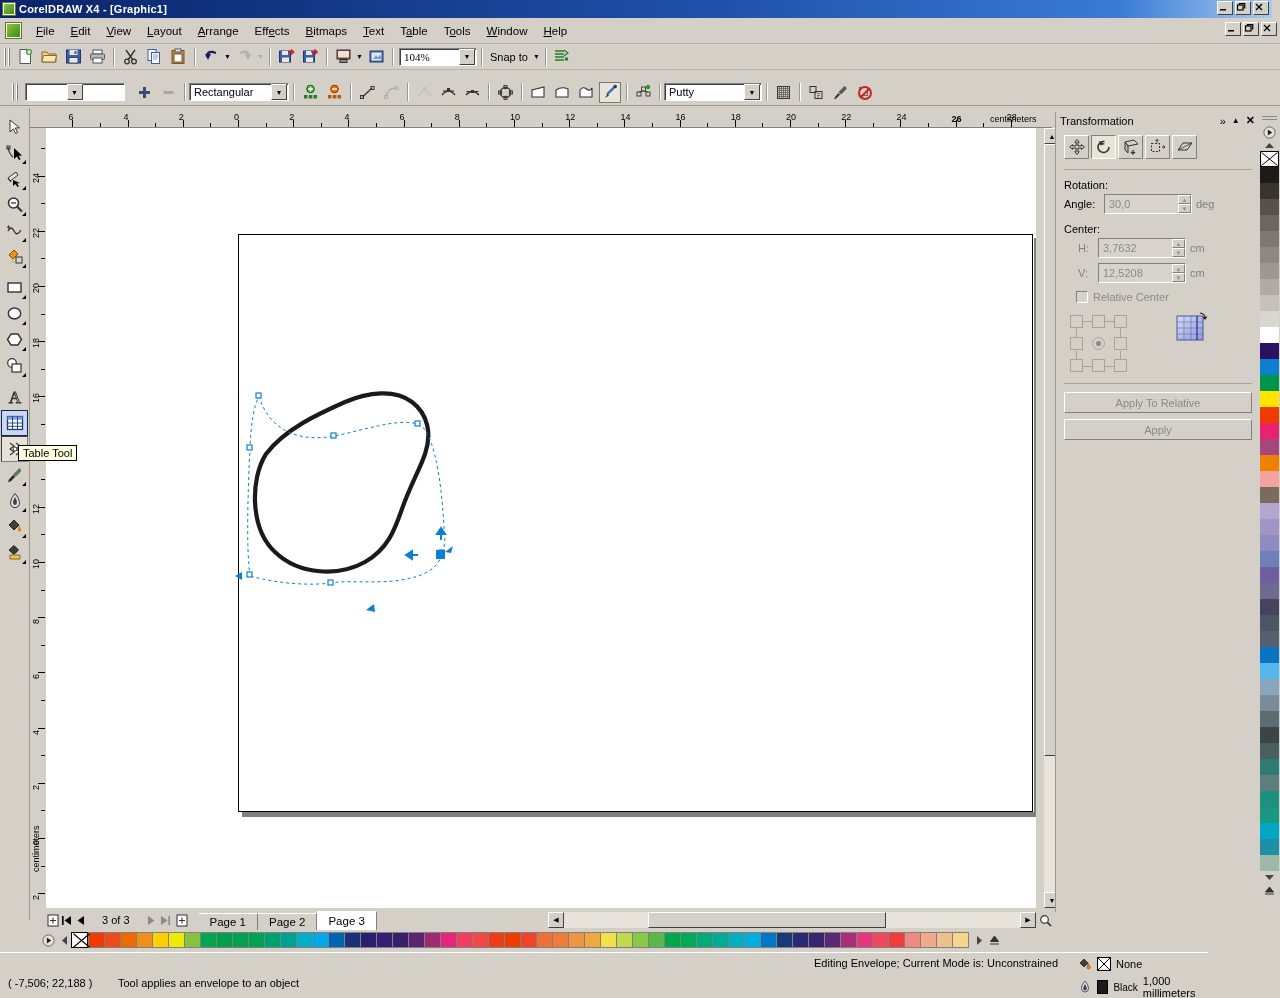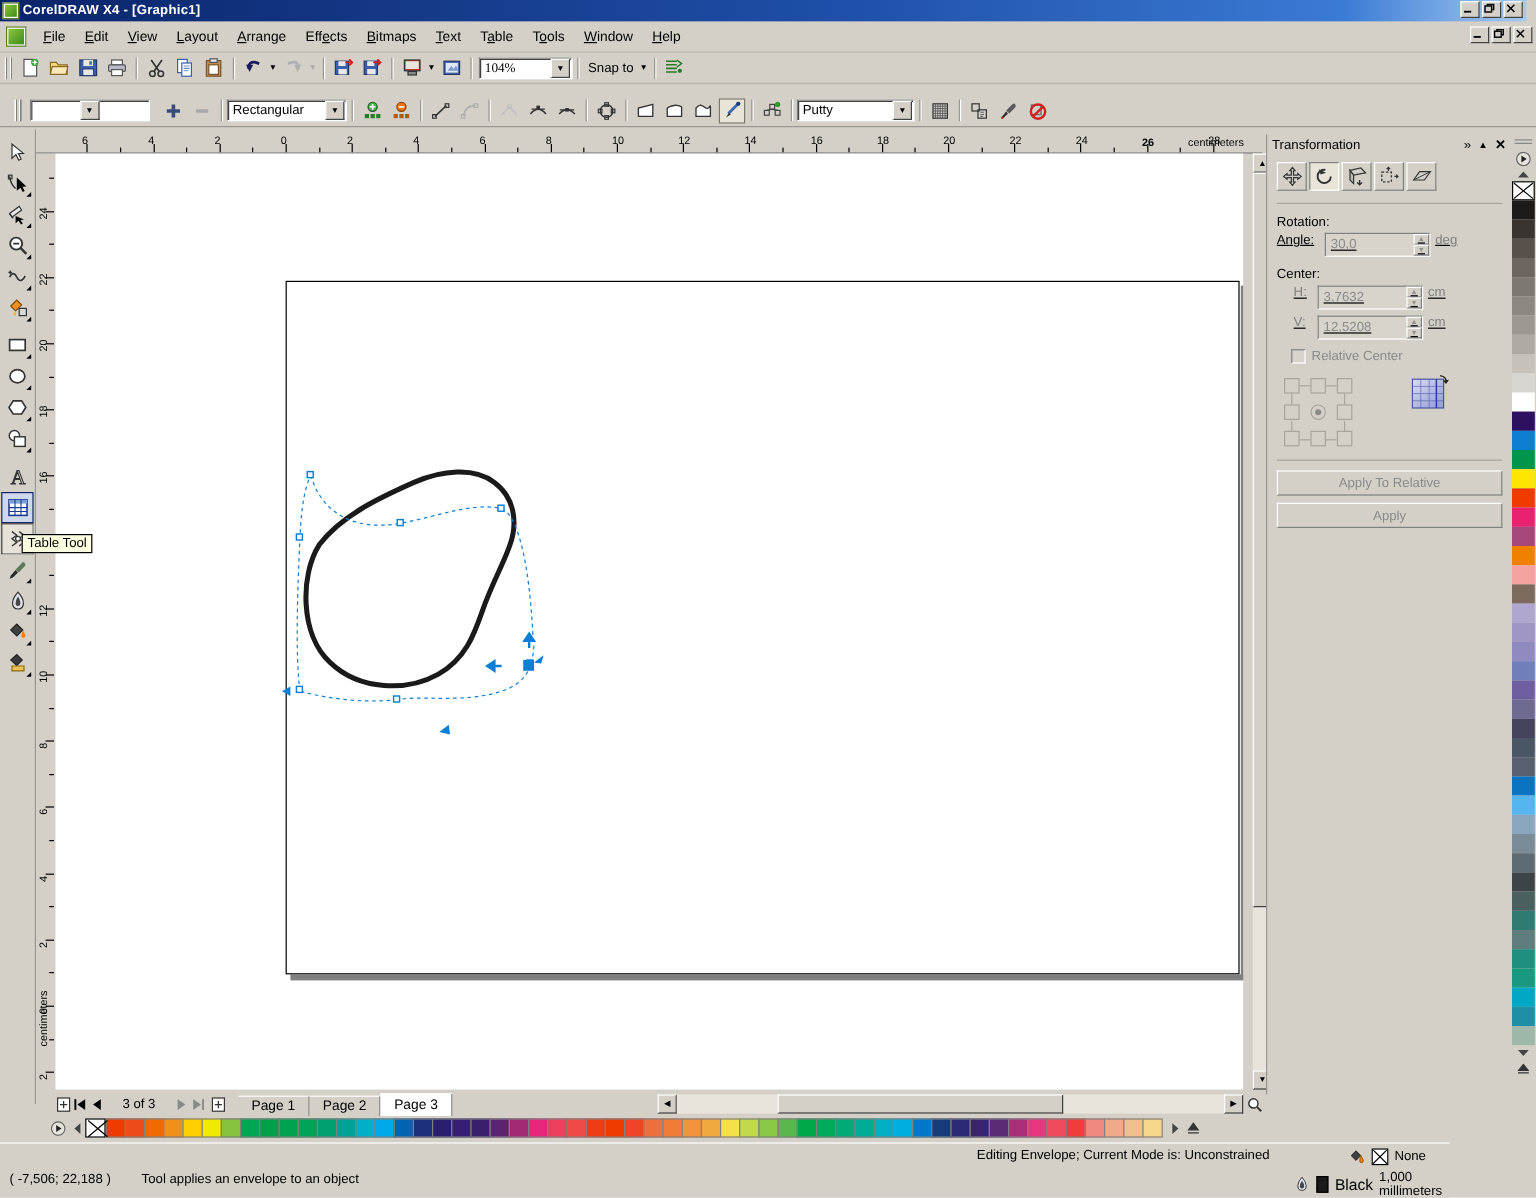--- a/index.html
+++ b/index.html
@@ -127,21 +127,21 @@
   .docker-title{height:17px;display:flex;align-items:center;padding-left:4px;
     font-size:11px;color:#000;}
   .dtl-btns{margin-left:auto;display:flex;align-items:center;gap:6px;padding-right:5px;}
   .dock-body{padding:6px 8px 0 8px;}
   .xbtn{width:25px;height:24px;border:1px solid #fff;border-right-color:#808080;
     border-bottom-color:#808080;background:#d4d0c8;box-sizing:border-box;
     display:flex;align-items:center;justify-content:center;margin-right:2px;}
   .xbtn.on{border:1px solid #808080;border-right-color:#fff;border-bottom-color:#fff;
     background:#e8e4d8;}
   .dock-lbl{font-size:11px;color:#000;margin:9px 0 3px 0;}
-  .fieldrow{display:flex;gap:4px;margin-bottom:5px;text-decoration:underline;}
+  .fieldrow{display:flex;align-items:center;gap:4px;margin-bottom:5px;}
   .fieldlbl{font-size:11px;color:#808080;width:16px;}
   .spin{width:88px;height:20px;background:#d8d4cc;border:1px solid #808080;
     border-right-color:#fff;border-bottom-color:#fff;display:flex;align-items:center;
     box-sizing:border-box;}
   .spin .sv{flex:1;padding-left:4px;font-size:11px;color:#8a8a8a;}
   .spin .sbx{width:13px;height:18px;display:flex;flex-direction:column;}
   .spin .sbx div{flex:1;background:#d4d0c8;border:1px solid #fff;
     border-right-color:#808080;border-bottom-color:#808080;box-sizing:border-box;
     display:flex;align-items:center;justify-content:center;font-size:6px;color:#909090;}
   .unit{font-size:11px;color:#808080;}
@@ -183,21 +183,21 @@
     background:#d4d0c8;border-top:1px solid #fff;border-right:1px solid #808080;
     box-sizing:border-box;margin-top:3px;}
   .ptab.act{background:#fff;height:19px;margin-top:1px;border-top:1px solid #fff;}
 
   
   .status{position:absolute;left:0;top:952px;width:1208px;height:46px;background:#d4d0c8;
     border-top:1px solid #fff;}
   .st-line1{position:absolute;left:0;top:4px;width:1058px;text-align:right;font-size:11px;}
   .st-coord{position:absolute;left:8px;top:24px;font-size:11px;}
   .st-msg{position:absolute;left:118px;top:24px;font-size:11px;}
-  .st-fill{position:absolute;left:1124px;top:4px;display:flex;align-items:center;gap:5px;}
+  .st-fill{position:absolute;left:1078px;top:4px;display:flex;align-items:center;gap:5px;}
   .st-out{position:absolute;left:1078px;top:22px;display:flex;align-items:center;gap:5px;}
   .swatch{width:14px;height:14px;border:1px solid #000;box-sizing:border-box;}
 
   
   .tooltip{position:absolute;background:#ffffe1;border:1px solid #000;
     font-size:11px;padding:1px 4px;z-index:60;white-space:nowrap;}
 
   svg{display:block;}
 </style>
 </head>
@@ -1212,18 +1212,18 @@
     </div>
 
     <div class="st-out">
       <span>
         <svg width="14" height="14" viewBox="0 0 14 14">
           <path d="M7 1 Q10.5 5 10.5 8.2 Q10.5 12 7 12 Q3.5 12 3.5 8.2 Q3.5 5 7 1z" fill="#dfe3ee" stroke="#333" stroke-width=".8"></path>
           <path d="M7 4 Q8.8 6.5 8.8 8.5 Q8.8 10.5 7 10.5 Q5.2 10.5 5.2 8.5 Q5.2 6.5 7 4z" fill="#444"></path>
         </svg>
       </span>
       <span class="swatch" style="background:#1a1a1a;"></span>
-      <span style="font-size:13px;">Black</span>
+      <span style="font-size:10px;">Black</span>
       <span style="font-size:11px;">1,000 millimeters</span>
     </div>
   </div>
 
 </div>
 
 </body></html>

